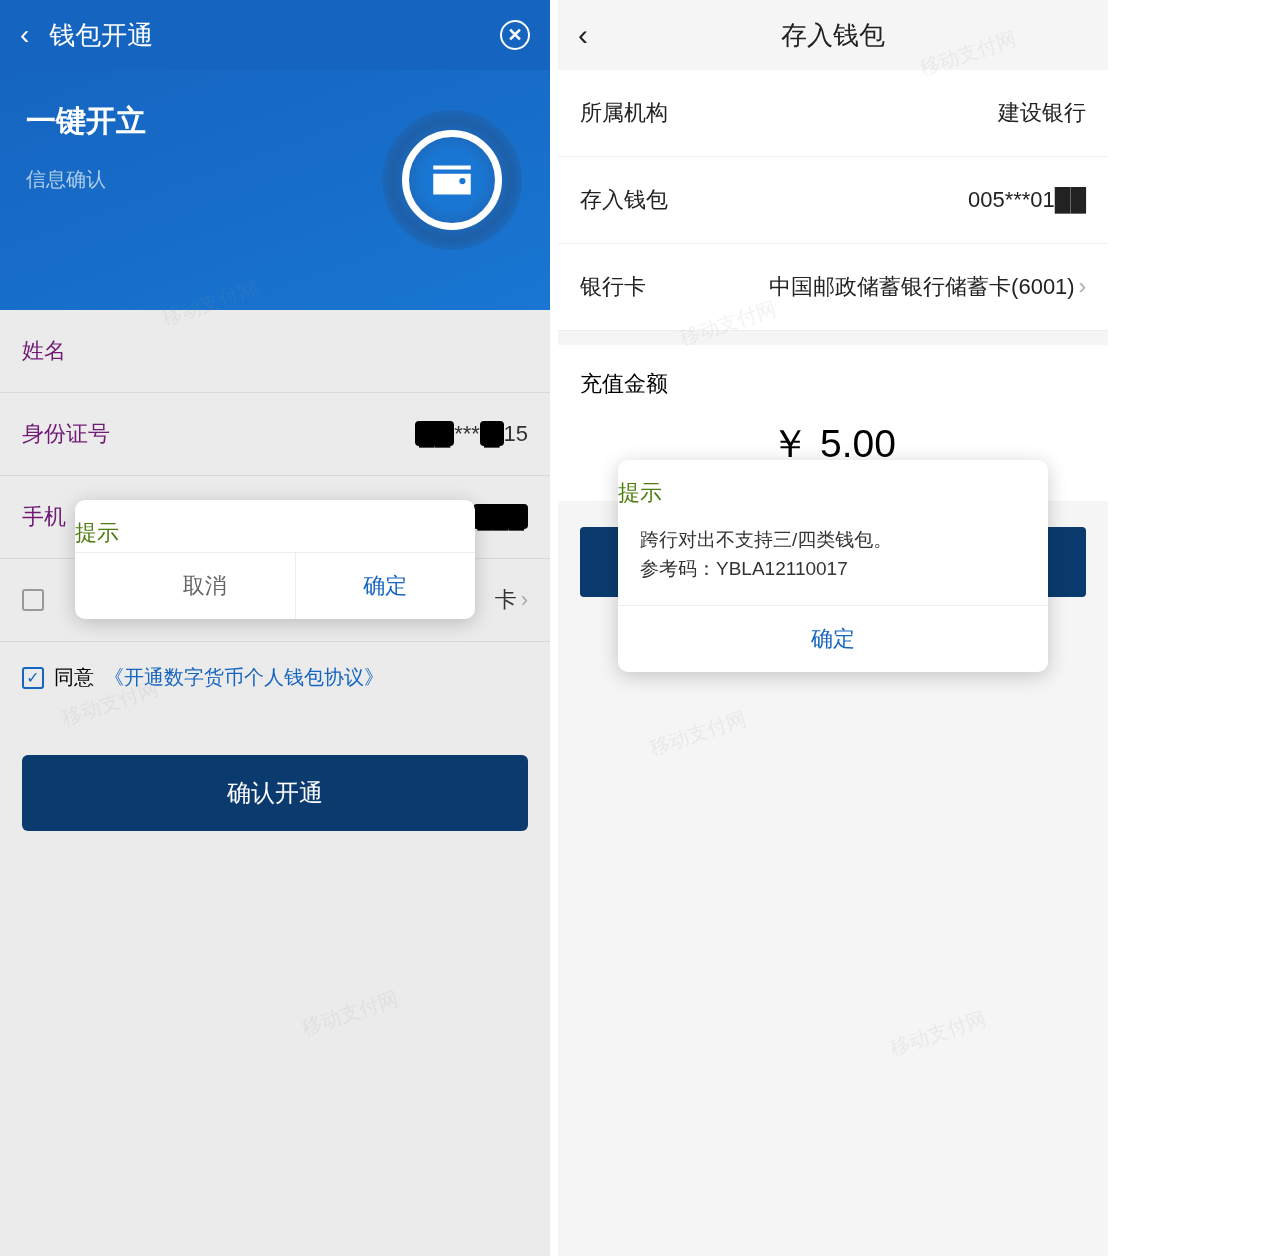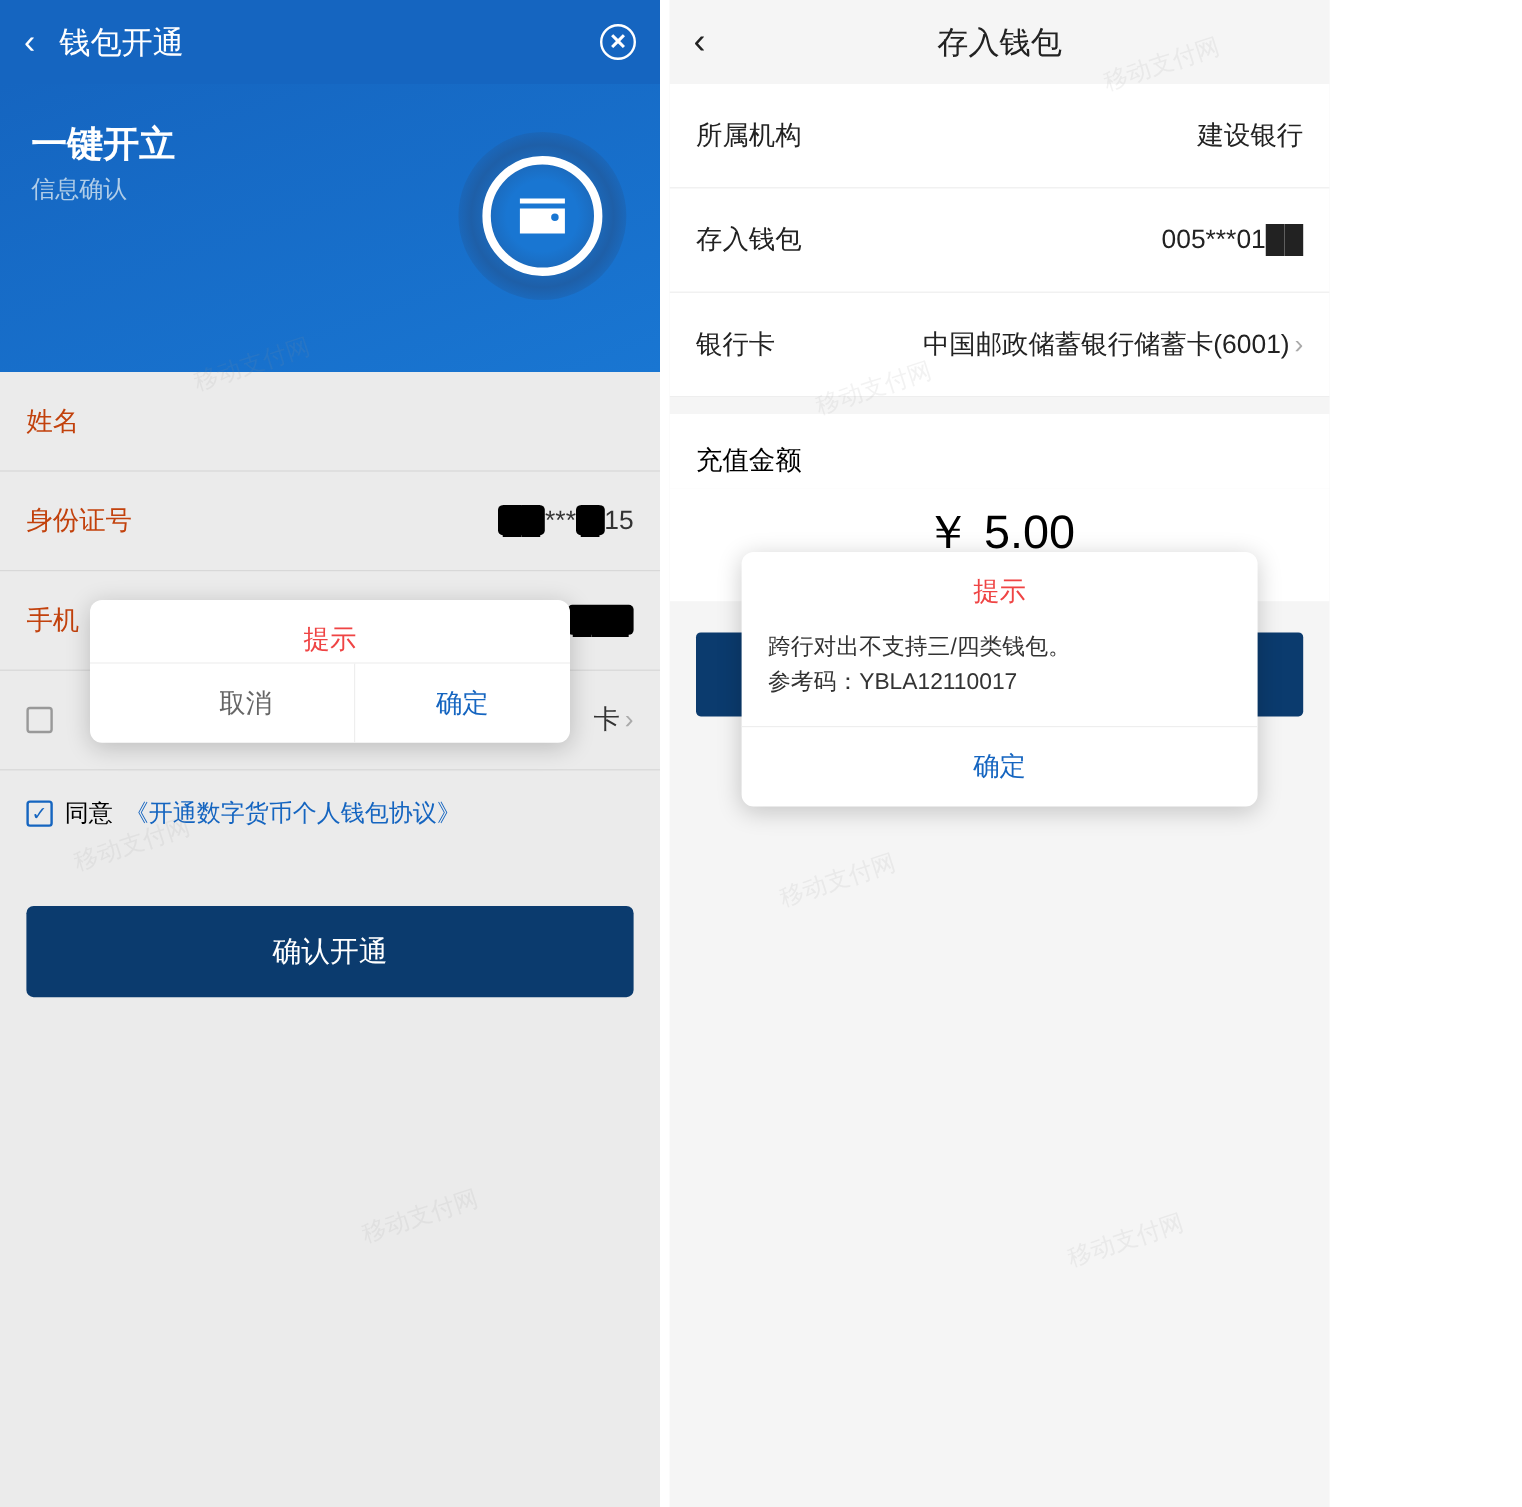--- a/index.html
+++ b/index.html
@@ -10,41 +10,41 @@
   .gap { width: 4px; background: #fff; }
 
   
   .header-blue { background: #1565c0; color: #fff; height: 70px; display: flex; align-items: center; padding: 0 20px; position: relative; }
   .header-blue .back { font-size: 28px; margin-right: 20px; }
   .header-blue .title { font-size: 26px; font-weight: 400; }
   .header-blue .close-x { position: absolute; right: 20px; width: 30px; height: 30px; border: 2.5px solid #fff; border-radius: 50%; display: flex; align-items: center; justify-content: center; font-size: 18px; font-weight: bold; }
 
   .hero { background: linear-gradient(160deg,#1565c0 0%,#1976d2 100%); color: #fff; padding: 30px 26px 50px; position: relative; height: 240px; }
   .hero h1 { font-size: 30px; font-weight: 700; line-height: 1.4; }
-  .hero .sub { font-size: 20px; color: #b0cde8; margin-top: 2px; }
+  .hero .sub { font-size: 20px; color: #b0cde8; margin-top: 24px; }
   .wallet-badge { position: absolute; right: 28px; top: 40px; width: 140px; height: 140px; border-radius: 50%; background: radial-gradient(circle,#1976d2 30%,#1e5fa8 60%,transparent 80%); display: flex; align-items: center; justify-content: center; }
   .wallet-badge .ring { width: 100px; height: 100px; border: 7px solid #fff; border-radius: 50%; display: flex; align-items: center; justify-content: center; }
   .wallet-badge svg { width: 50px; height: 50px; fill: #fff; }
 
   .form { background: #ebebeb; }
   .row { display: flex; justify-content: space-between; align-items: center; padding: 26px 22px; border-bottom: 1px solid #d8d8d8; font-size: 22px; color: #333; }
-  .row .label { color: #c2410c; }
+  .row .label { color: #701a75; }
   .row .value { color: #333; }
   .row .redact { background: #000; color: #000; padding: 0 4px; border-radius: 4px; }
   .chev { color: #aaa; margin-left: 4px; }
   .check-row { display: flex; align-items: center; gap: 10px; padding: 22px; font-size: 20px; }
   .checkbox { width: 22px; height: 22px; border: 2px solid #1565c0; border-radius: 3px; display: inline-flex; align-items: center; justify-content: center; color: #1565c0; font-size: 16px; }
   .un-checkbox { width: 22px; height: 22px; border: 2px solid #999; border-radius: 3px; display: inline-block; }
   .link { color: #1565c0; }
   .big-btn { margin: 42px 22px; background: #0b3b6e; color: #fff; font-size: 24px; padding: 22px; text-align: center; border-radius: 6px; }
 
   
   .modal { position: absolute; left: 50%; transform: translateX(-50%); background: #fff; border-radius: 10px; box-shadow: 0 4px 20px rgba(0,0,0,0.2); width: 400px; overflow: hidden; }
   .modal-left { top: 500px; }
-  .modal .m-title { text-align: center; color: #ef4444; font-size: 22px; padding: 18px 0 4px; }
+  .modal .m-title { color: #4d7c0f; font-size: 22px; padding: 18px 0 4px; }
   .modal .m-body { text-align: center; padding: 14px 22px 22px; font-size: 19px; color: #333; line-height: 1.5; }
   .modal .m-body-left { text-align: left; }
   .modal .m-btns { display: flex; border-top: 1px solid #eee; }
   .modal .m-btn { flex: 1; text-align: center; padding: 18px; font-size: 22px; }
   .btn-cancel { color: #666; border-right: 1px solid #eee; margin-left: 40px; }
   .btn-ok { color: #1565c0; }
 
   
   .header-lite { height: 70px; display: flex; align-items: center; justify-content: center; position: relative; background: #f5f5f5; font-size: 26px; color: #222; }
   .header-lite .back2 { position: absolute; left: 20px; font-size: 30px; color: #222; }

